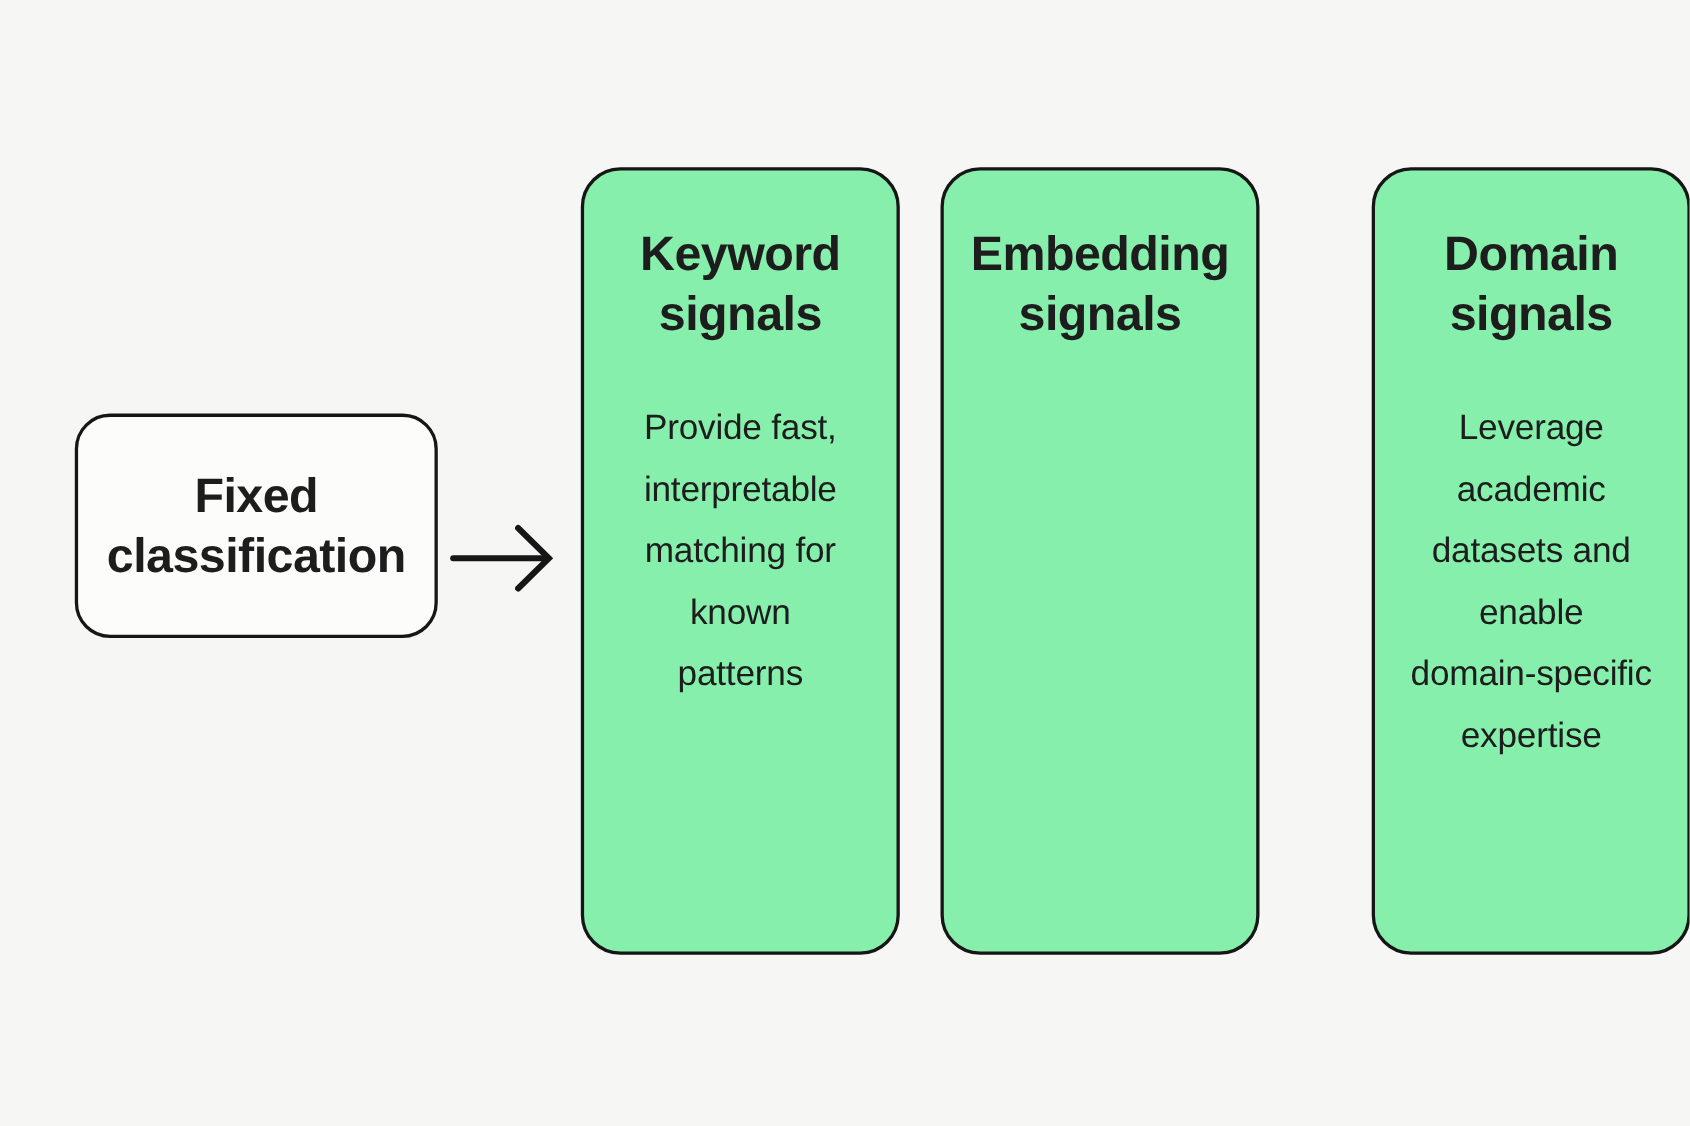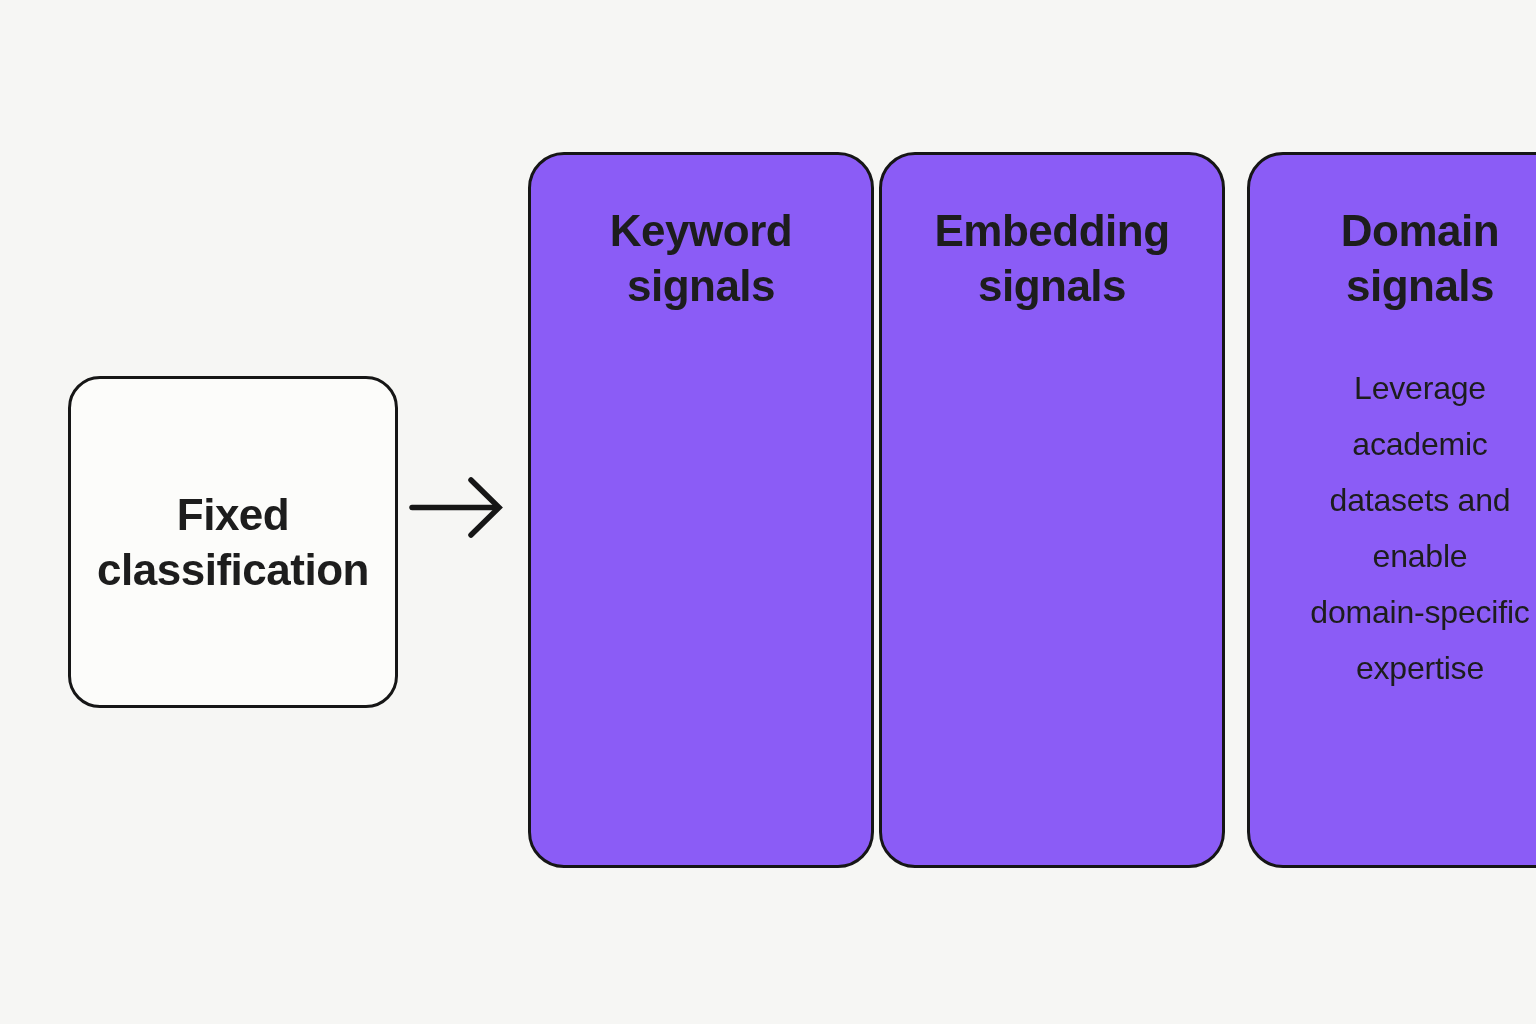--- a/index.html
+++ b/index.html
@@ -18,21 +18,21 @@
     position: relative;
     width: 1536px;
     height: 1024px;
     background: #f6f6f4;
   }
   .source-box {
     position: absolute;
     left: 68px;
     top: 376px;
     width: 330px;
-    height: 332px;
+    height: 204px;
     box-sizing: border-box;
     background: #fcfcfa;
     border: 3px solid #161616;
     border-radius: 32px;
     display: flex;
     align-items: center;
     justify-content: center;
     text-align: center;
   }
   .source-title {
@@ -46,30 +46,30 @@
     position: absolute;
     left: 405px;
     top: 460px;
     width: 105px;
     height: 95px;
   }
   .column {
     position: absolute;
     top: 152px;
     height: 716px;
-    width: 346px;
+    width: 290px;
     box-sizing: border-box;
-    background: #8b5cf6;
+    background: #86efac;
     border: 3px solid #161616;
     border-radius: 36px;
     padding: 48px 20px 0 20px;
     text-align: center;
   }
   .col-1 { left: 528px; }
-  .col-2 { left: 855px; margin-left: 24px; }
+  .col-2 { left: 855px; }
   .col-3 { left: 1247px; }
   .column-title {
     font-size: 44px;
     font-weight: 700;
     line-height: 1.26;
     white-space: pre-line;
     letter-spacing: -0.5px;
     margin: 0 0 46px 0;
   }
   .column-body {
@@ -92,20 +92,25 @@
   </div>
 
   <svg class="flow-arrow" viewBox="0 0 105 95" fill="none" xmlns="http://www.w3.org/2000/svg">
     <line x1="7" y1="47.5" x2="92" y2="47.5" stroke="#161616" stroke-width="5.5" stroke-linecap="round"></line>
     <polyline points="66,20 94,47.5 66,75" stroke="#161616" stroke-width="5.5" stroke-linecap="round" stroke-linejoin="miter" fill="none"></polyline>
   </svg>
 
   <div class="column col-1">
     <h2 class="column-title">Keyword
 signals</h2>
+    <p class="column-body">Provide fast,
+interpretable
+matching for
+known
+patterns</p>
   </div>
 
   <div class="column col-2">
     <h2 class="column-title">Embedding
 signals</h2>
   </div>
 
   <div class="column col-3">
     <h2 class="column-title">Domain
 signals</h2>

